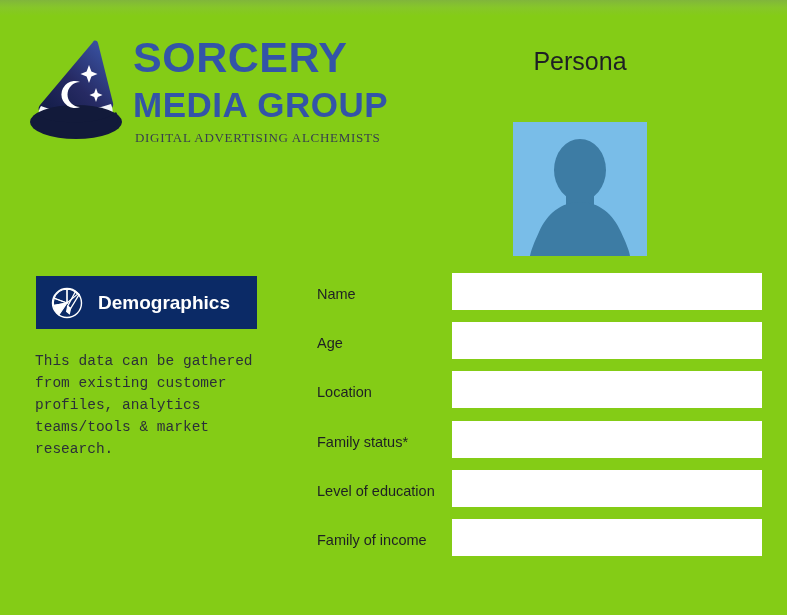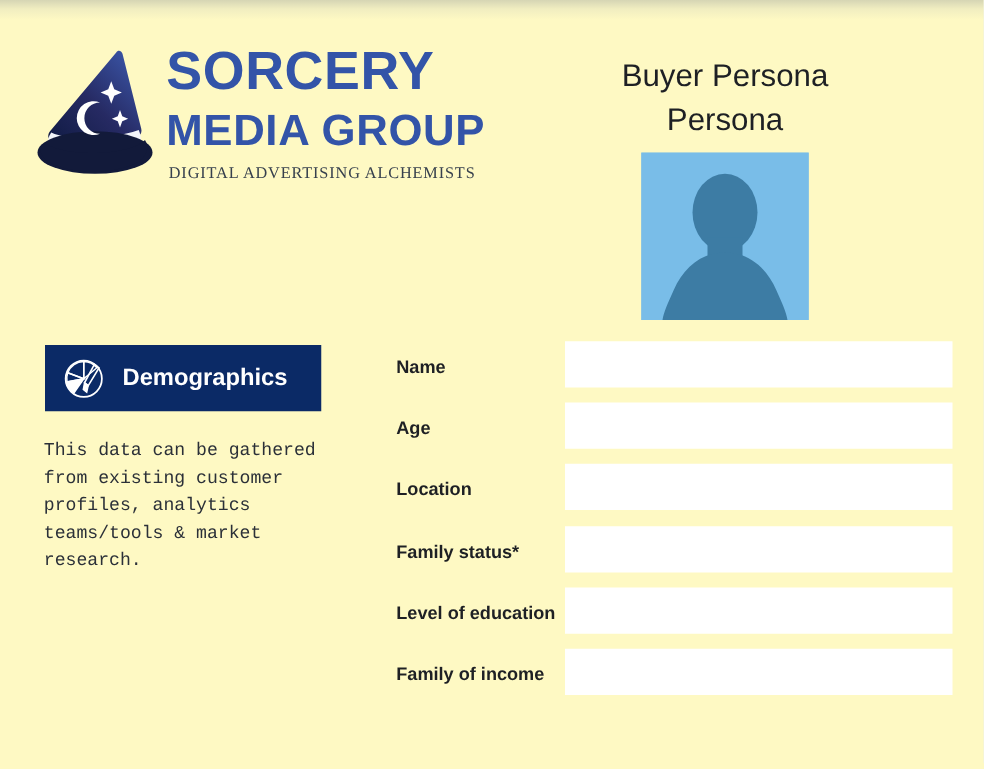--- a/index.html
+++ b/index.html
@@ -11,21 +11,21 @@
     height: 615px;
     overflow: hidden;
     background: #e8ecf4;
     font-family: "Liberation Sans", sans-serif;
     position: relative;
   }
   #page {
     position: relative;
     width: 787px;
     height: 615px;
-    background: #fef9c3;
+    background: #84cc16;
     overflow: hidden;
   }
   
   .top-shadow {
     position: absolute;
     left: 0; top: 0;
     width: 787px; height: 16px;
     background: linear-gradient(to bottom, rgba(120,130,145,0.30) 0%, rgba(150,160,175,0.13) 45%, rgba(232,236,244,0) 100%);
     pointer-events: none;
     z-index: 40;
@@ -153,21 +153,20 @@
     height: 49.2px;
   }
   .field-label {
     position: absolute;
     left: 0;
     top: 13px;
     font-size: 14.5px;
     color: #1e2024;
     white-space: nowrap;
     font-family: "Liberation Sans", sans-serif;
-    font-weight: bold;
   }
   .field-input {
     position: absolute;
     left: 135px;
     top: 0px;
     width: 310px;
     height: 37px;
     background: #ffffff;
     border: none;
     outline: none;
@@ -211,21 +210,20 @@
       </svg>
     </span>
     <div class="logo-text">
       <div class="logo-line1">SORCERY</div>
       <div class="logo-line2">MEDIA GROUP</div>
       <div class="logo-tagline">DIGITAL ADVERTISING ALCHEMISTS</div>
     </div>
   </div>
 
   <div class="doc-title">
-    <div>Buyer Persona</div>
     <div>Persona</div>
   </div>
 
   <div class="avatar">
     <svg viewBox="0 0 134 134" width="134" height="134" aria-hidden="true">
       <rect x="0" y="0" width="134" height="134" fill="#79bde8"></rect>
 
       <ellipse cx="67" cy="48" rx="26" ry="31" fill="#3d7ca4"></ellipse>
 
       <path d="M53 68 L81 68 L81 88 L53 88 Z" fill="#3d7ca4"></path>

